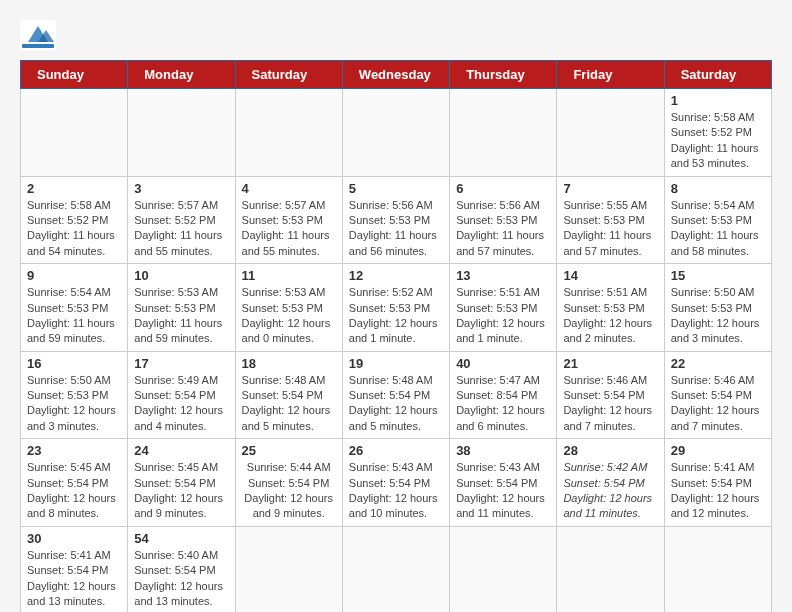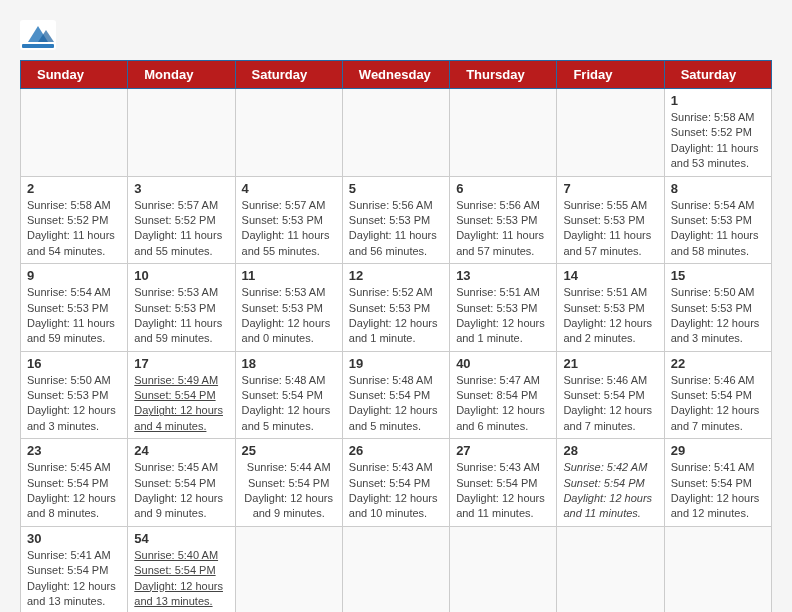--- a/index.html
+++ b/index.html
@@ -224,21 +224,21 @@
       </tr>
       <tr>
         <td>
           <span class="day-number">16</span>
           <div class="day-info" style="white-space: pre-line;">Sunrise: 5:50 AM
 Sunset: 5:53 PM
 Daylight: 12 hours and 3 minutes.</div>
         </td>
         <td>
           <span class="day-number">17</span>
-          <div class="day-info" style="white-space: pre-line; text-decoration: underline;">Sunrise: 5:49 AM
+          <div class="day-info" style="white-space: pre-line;">Sunrise: 5:49 AM
 Sunset: 5:54 PM
 Daylight: 12 hours and 4 minutes.</div>
         </td>
         <td>
           <span class="day-number">18</span>
           <div class="day-info" style="white-space: pre-line;">Sunrise: 5:48 AM
 Sunset: 5:54 PM
 Daylight: 12 hours and 5 minutes.</div>
         </td>
         <td>
@@ -285,21 +285,21 @@
 Sunset: 5:54 PM
 Daylight: 12 hours and 9 minutes.</div>
         </td>
         <td>
           <span class="day-number">26</span>
           <div class="day-info" style="white-space: pre-line;">Sunrise: 5:43 AM
 Sunset: 5:54 PM
 Daylight: 12 hours and 10 minutes.</div>
         </td>
         <td>
-          <span class="day-number">27</span>
+          <span class="day-number">38</span>
           <div class="day-info" style="white-space: pre-line;">Sunrise: 5:43 AM
 Sunset: 5:54 PM
 Daylight: 12 hours and 11 minutes.</div>
         </td>
         <td>
           <span class="day-number">28</span>
           <div class="day-info" style="white-space: pre-line; font-style: italic;">Sunrise: 5:42 AM
 Sunset: 5:54 PM
 Daylight: 12 hours and 11 minutes.</div>
         </td>
@@ -312,21 +312,21 @@
       </tr>
       <tr>
         <td>
           <span class="day-number">30</span>
           <div class="day-info" style="white-space: pre-line;">Sunrise: 5:41 AM
 Sunset: 5:54 PM
 Daylight: 12 hours and 13 minutes.</div>
         </td>
         <td>
           <span class="day-number">54</span>
-          <div class="day-info" style="white-space: pre-line; text-decoration: underline;">Sunrise: 5:40 AM
+          <div class="day-info" style="white-space: pre-line;">Sunrise: 5:40 AM
 Sunset: 5:54 PM
 Daylight: 12 hours and 13 minutes.</div>
         </td>
         <td class="empty"></td>
         <td class="empty"></td>
         <td class="empty"></td>
         <td class="empty"></td>
         <td class="empty"></td>
       </tr>
     </tbody>

